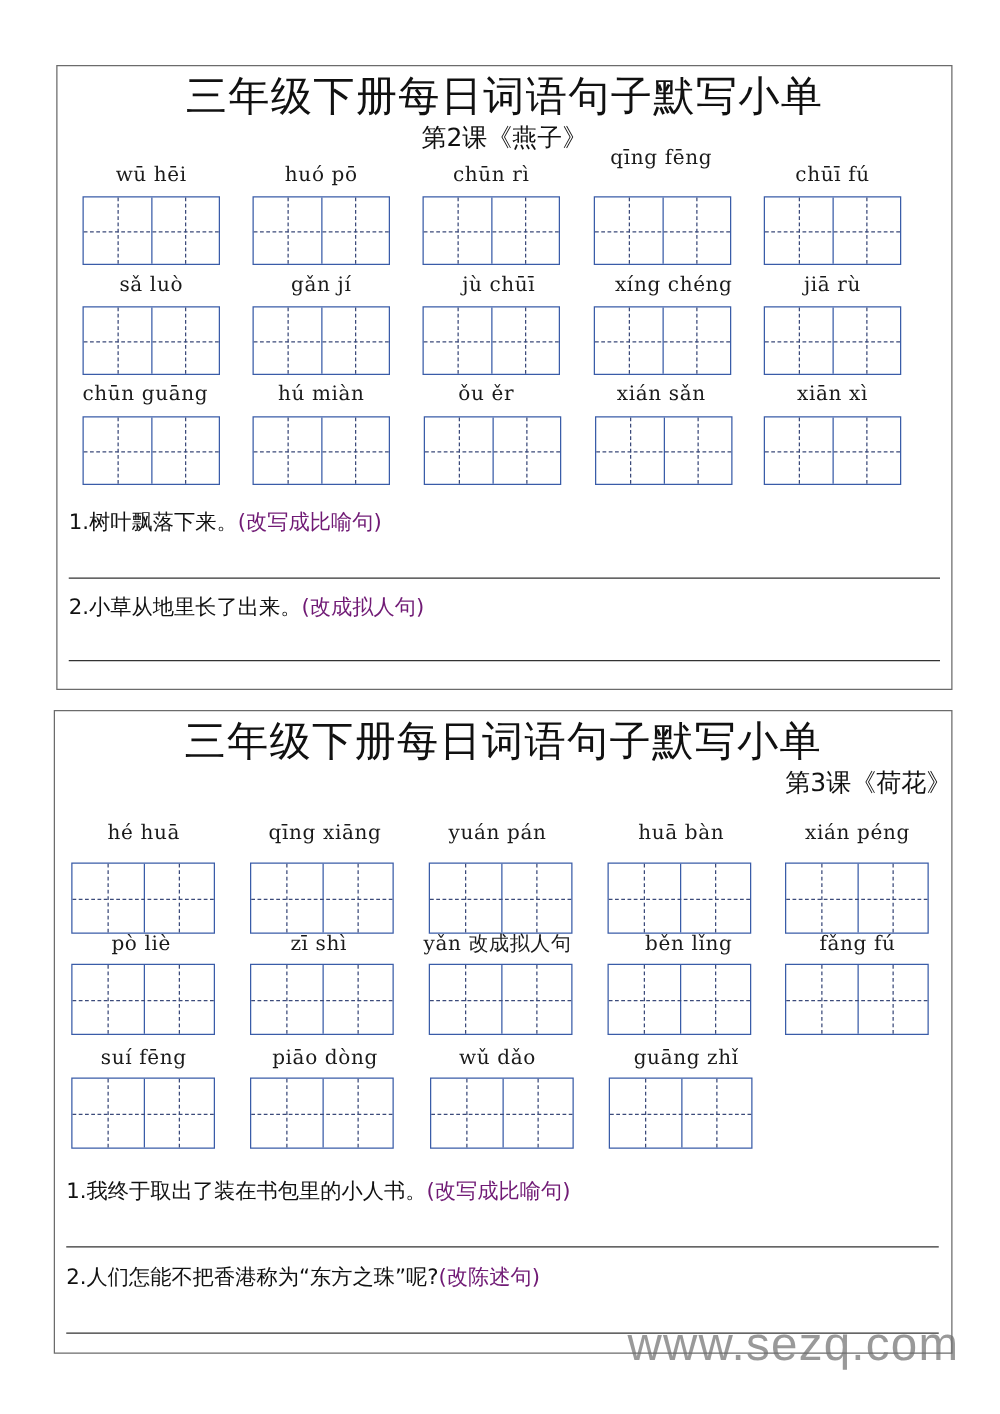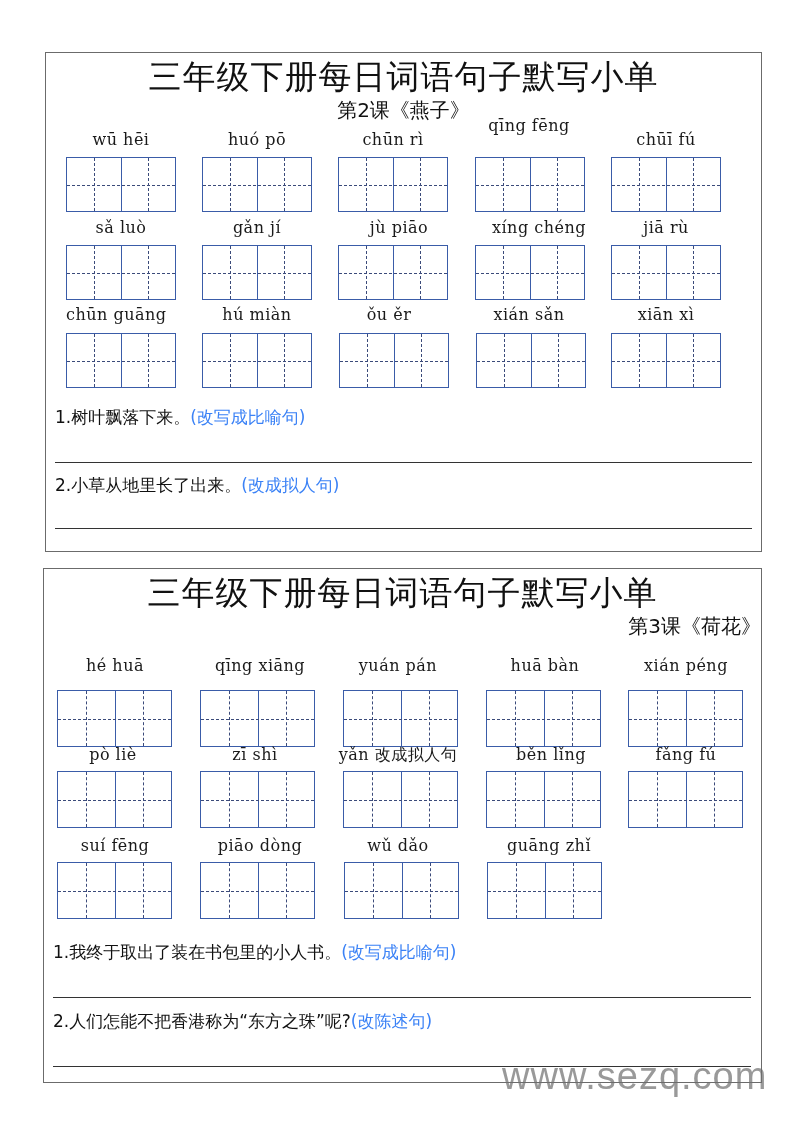--- a/index.html
+++ b/index.html
@@ -12,21 +12,21 @@
            font-family:"DejaVu Sans", sans-serif; font-size:20px; color:#111; }
   .pinyin { position:absolute; font-family:"DejaVu Serif", serif; font-size:16px;
             color:#1a1a1a; white-space:nowrap; text-align:center; letter-spacing:0.5px; }
   .tian { position:absolute; border:1.6px solid #3a5ca8; box-sizing:border-box; }
   .tian .mid { position:absolute; top:0; bottom:0; left:50%; border-left:1.6px solid #3a5ca8; }
   .tian .h { position:absolute; left:0; right:0; top:50%; border-top:1.4px dashed #3b4a7a; }
   .tian .v { position:absolute; top:0; bottom:0; border-left:1.4px dashed #3b4a7a; }
   .tian .v1 { left:25%; }
   .tian .v2 { left:75%; }
   .sentence { position:absolute; font-family:"DejaVu Sans", sans-serif; font-size:17px; color:#111; white-space:nowrap; }
-  .sentence .hint { color:#3b82f6; }
+  .sentence .hint { color:#701a75; }
   .answer-line { position:absolute; border-top:1.6px solid #333; height:0; }
   .watermark { position:absolute; font-family:"Liberation Sans", sans-serif; font-size:38px;
                color:rgba(110,110,110,0.7); letter-spacing:1px; }
 </style>
 </head>
 <body>
 
 <div class="card" style="left:45px; top:52px; width:717px; height:500px;">
   <div class="title" style="top:2px;">三年级下册每日词语句子默写小单</div>
   <div class="subtitle" style="top:44px;">第2课《燕子》</div>
@@ -64,21 +64,21 @@
   </div>
 <div class="tian" style="left:611px; top:157px; width:110px; height:55px;">
     <div class="mid"></div>
     <div class="h"></div>
     <div class="v v1"></div>
     <div class="v v2"></div>
   </div>
 
 <div class="pinyin" style="left:56px; top:218px; width:130px;">sǎ luò</div>
 <div class="pinyin" style="left:192px; top:218px; width:130px;">gǎn jí</div>
-<div class="pinyin" style="left:334px; top:218px; width:130px;">jù piāo</div>
+<div class="pinyin" style="left:334px; top:218px; width:130px;">jù chūī</div>
 <div class="pinyin" style="left:474px; top:218px; width:130px;">xíng chéng</div>
 <div class="pinyin" style="left:601px; top:218px; width:130px;">jiā rù</div>
 
 <div class="tian" style="left:66px; top:245px; width:110px; height:55px;">
     <div class="mid"></div>
     <div class="h"></div>
     <div class="v v1"></div>
     <div class="v v2"></div>
   </div>
 <div class="tian" style="left:202px; top:245px; width:110px; height:55px;">

